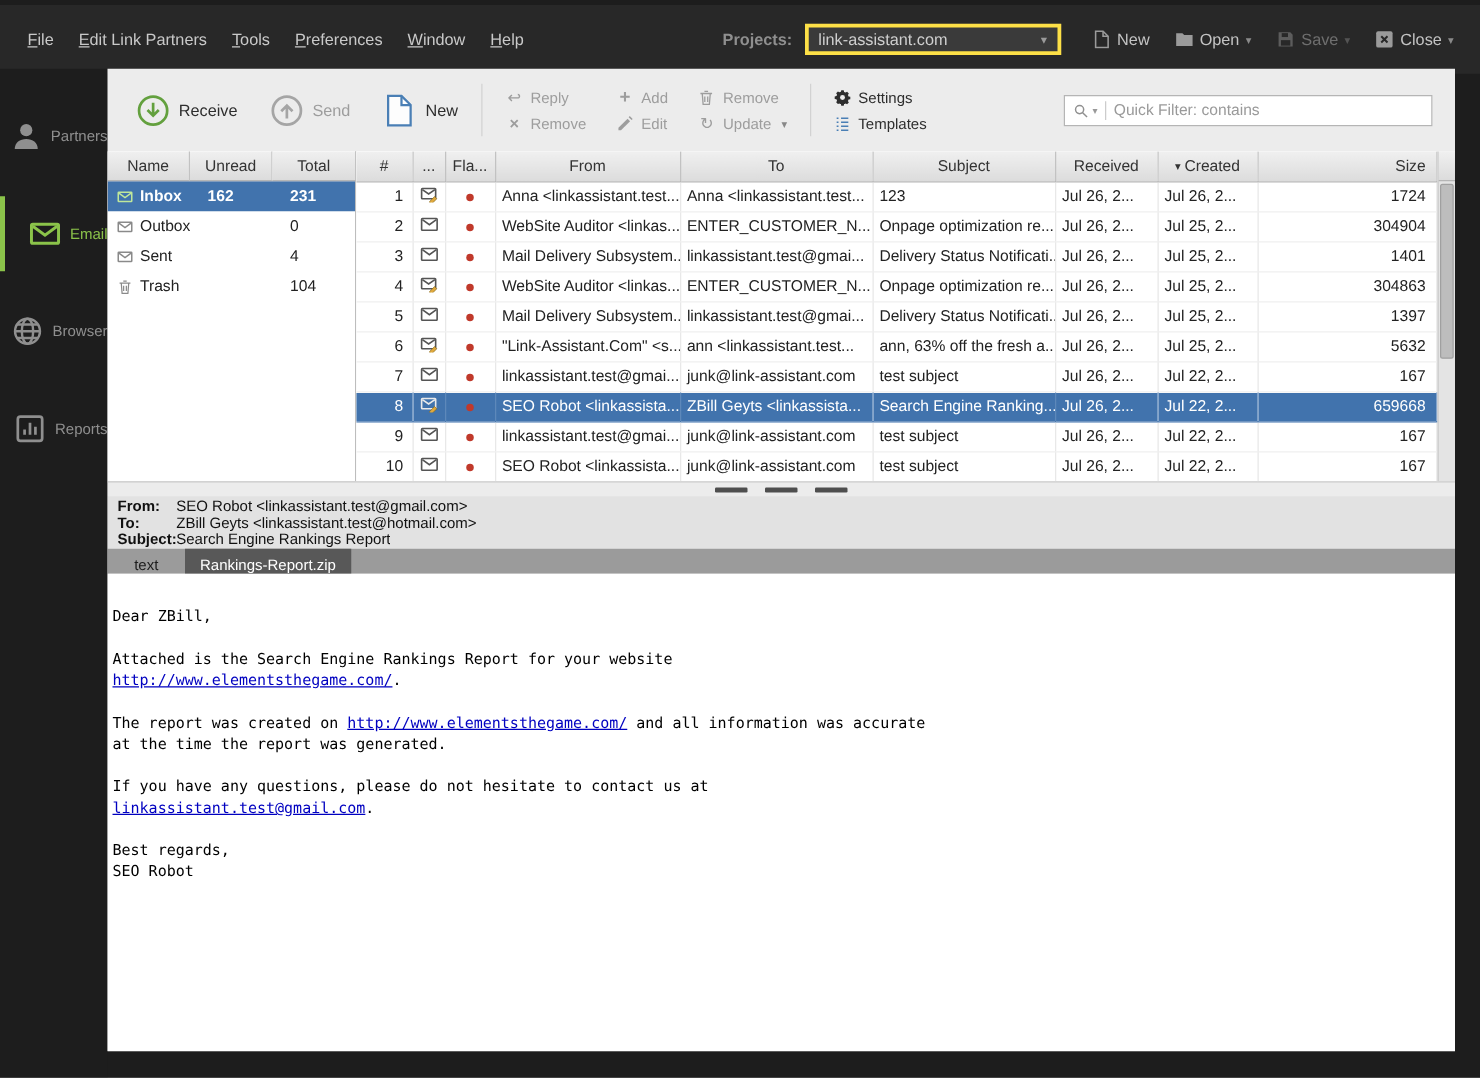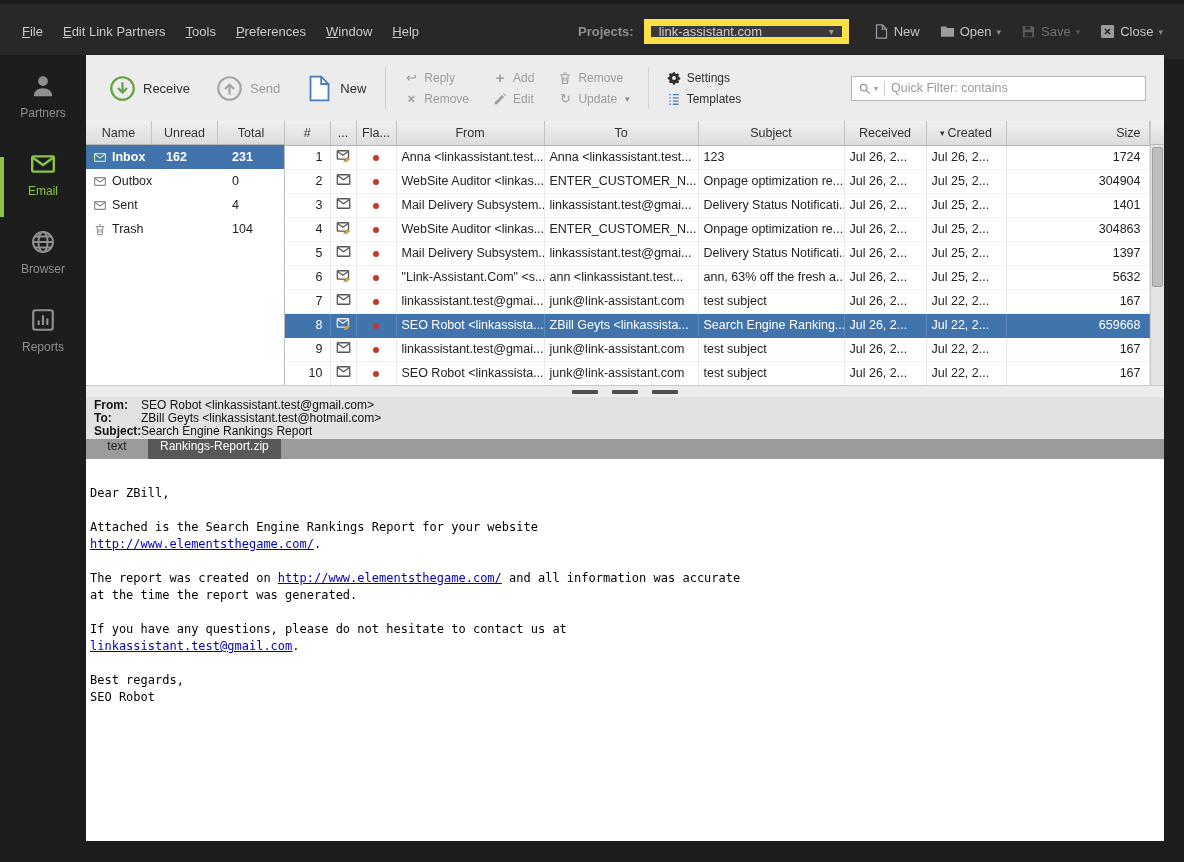--- a/index.html
+++ b/index.html
@@ -13,31 +13,31 @@
   .ic svg{width:100%;height:100%;display:block;}
   .gch{font-size:13px;line-height:1;}
 
   
   .menubar{position:absolute;top:4px;left:0;width:100%;height:55px;background:#282828;display:flex;align-items:center;}
   .menus{display:flex;margin-left:12px;}
   .menu-item{color:#c9c9c9;font-size:13px;padding:6px 10px;cursor:default;white-space:nowrap;}
   .menu-item u{text-decoration:underline;}
   .projects{display:flex;align-items:center;margin-left:auto;gap:10px;}
   .projects-label{color:#8f8f8f;font-size:13px;font-weight:bold;}
-  .project-select{width:205px;height:25px;background:#3a3a3a;border:7px solid #fde047;color:#cfcfcf;font-size:13px;display:flex;align-items:center;padding:0 8px;}
+  .project-select{width:205px;height:25px;background:#3a3a3a;border:3px solid #fde047;color:#cfcfcf;font-size:13px;display:flex;align-items:center;padding:0 8px;}
   .project-select .caret{margin-left:auto;color:#9a9a9a;font-size:10px;}
   .top-actions{display:flex;align-items:center;margin-left:16px;margin-right:12px;gap:2px;}
   .top-btn{display:flex;align-items:center;gap:5px;color:#c3c3c3;font-size:13px;padding:5px 9px;white-space:nowrap;}
   .top-btn .ic{width:15px;height:15px;color:#9b9b9b;}
   .top-btn .caret{font-size:9px;color:#8a8a8a;}
   .top-btn.disabled{opacity:.45;}
 
   
   .sidebar{position:absolute;top:55px;left:0;width:86px;height:807px;background:#1d1d1d;padding-top:18px;}
-  .side-item{position:relative;height:72px;display:flex;flex-direction:column;align-items:center;justify-content:flex-start;gap:7px;color:#8f8f8f;margin-bottom:6px;cursor:default;}
+  .side-item{position:relative;height:72px;display:flex;flex-direction:row;align-items:center;justify-content:flex-end;gap:7px;color:#8f8f8f;margin-bottom:6px;cursor:default;}
   .side-item .ic{width:26px;height:26px;}
   .side-label{font-size:12px;}
   .side-item.active{color:#8bc34a;}
   .side-item.active::before{content:'';position:absolute;left:0;top:6px;bottom:6px;width:4px;background:#8bc34a;}
 
   
   .main{position:absolute;top:55px;left:86px;width:1078px;height:786px;background:#ececec;display:flex;flex-direction:column;overflow:hidden;}
 
   
   .toolbar{height:66px;display:flex;align-items:center;padding:0 10px;flex:none;}
@@ -100,21 +100,21 @@
   .splitter{height:12px;background:#ececec;border-top:1px solid #c9c9c9;display:flex;align-items:center;justify-content:center;gap:14px;flex:none;}
   .grip-dash{width:26px;height:4px;background:#4e4e4e;border-radius:1px;}
 
   
   .preview-head{background:#e2e2e2;height:42px;padding-top:1px;flex:none;}
   .ph-row{display:flex;align-items:center;height:13px;font-size:12px;color:#111;}
   .ph-label{width:55px;padding-left:8px;font-weight:bold;flex:none;}
   .ph-value{white-space:nowrap;overflow:hidden;text-align:center;}
 
   .tabbar{height:20px;background:#9b9b9b;display:flex;flex:none;}
-  .tab{display:flex;align-items:flex-start;justify-content:center;font-size:12px;color:#1d1d1d;padding:0 12px;cursor:default;white-space:nowrap;}
+  .tab{display:flex;align-items:flex-end;justify-content:center;font-size:12px;color:#1d1d1d;padding:0 12px;cursor:default;white-space:nowrap;}
   .tab.tab-first{width:62px;padding:0;}
   .tab.active{background:#585858;color:#fff;}
 
   .msg-body{flex:1;background:#fff;overflow:hidden;padding:26px 4px 0 4px;font-family:"DejaVu Sans Mono","Liberation Mono",monospace;font-size:12px;line-height:17px;color:#000;}
   .bline{white-space:pre;height:17px;}
   a.blink{color:#0000c0;text-decoration:underline;}
 </style>
 </head>
 <body>
 

